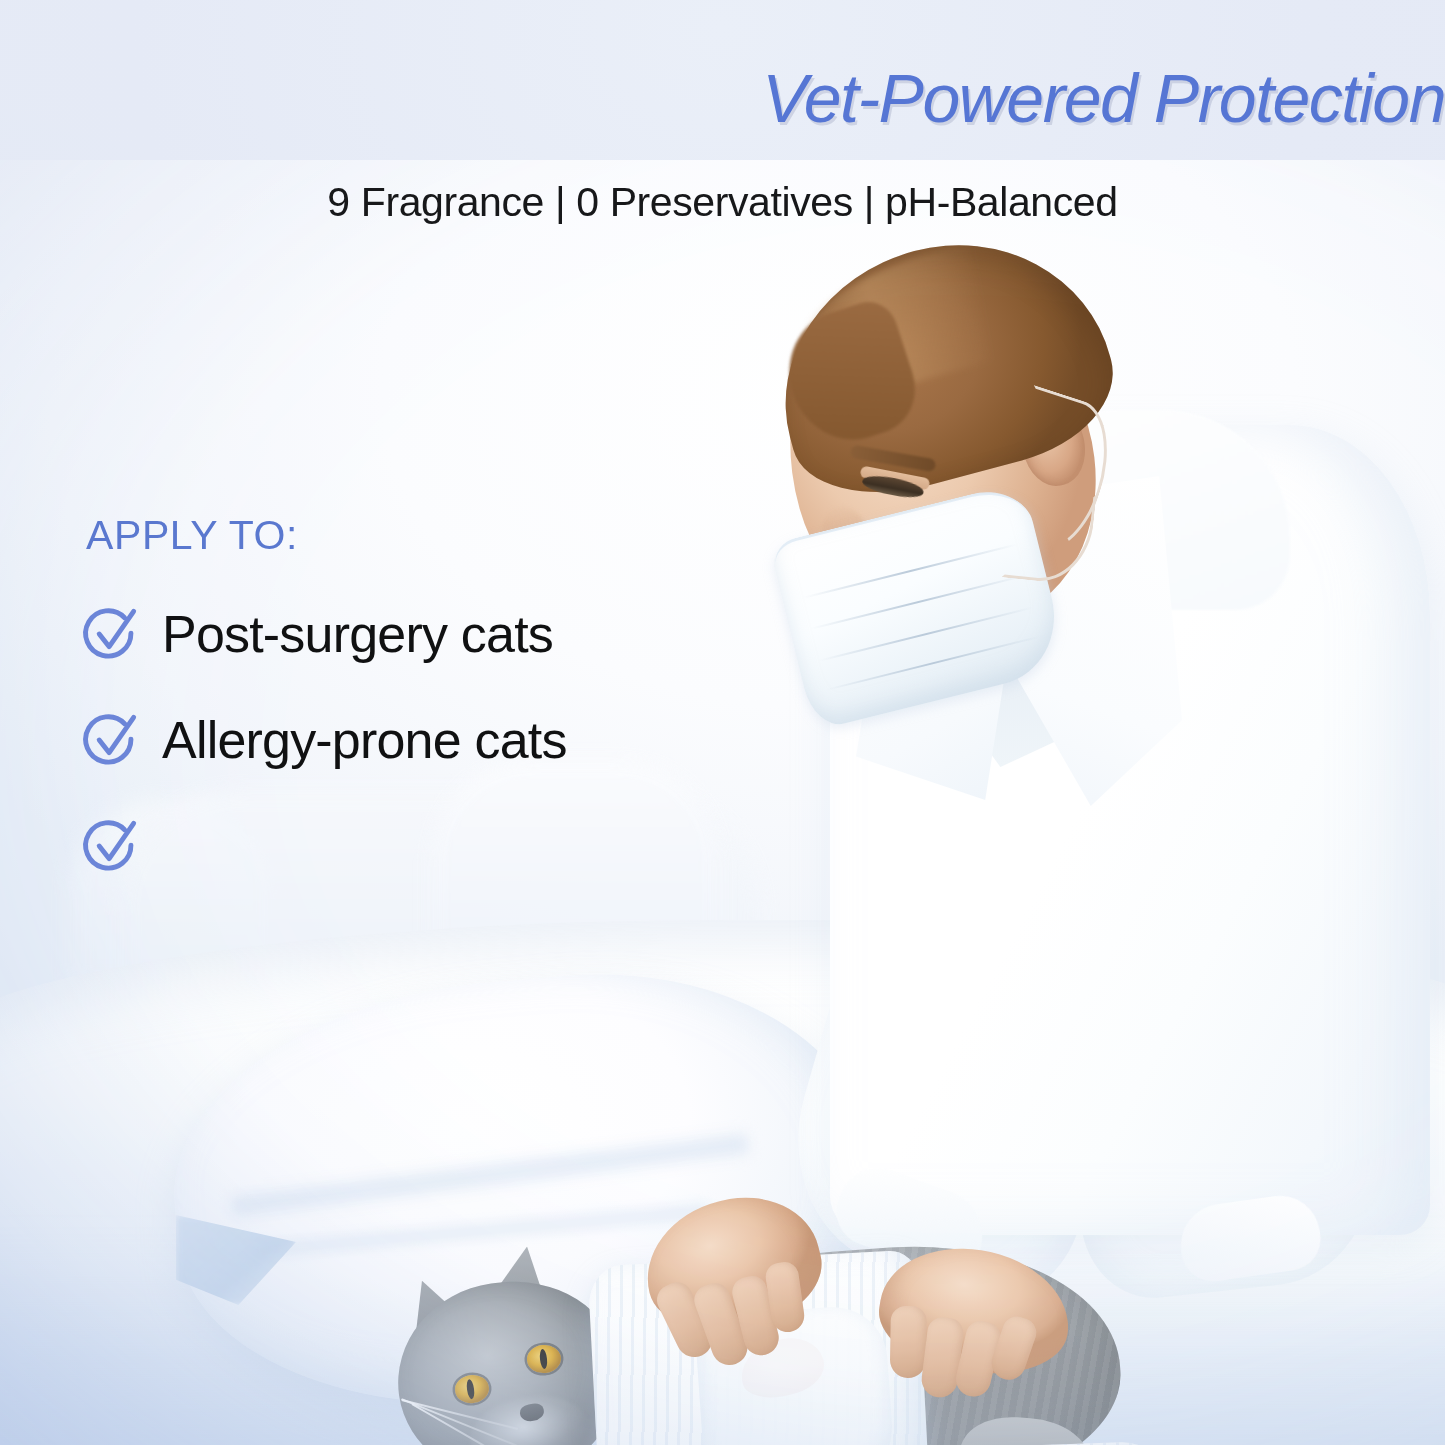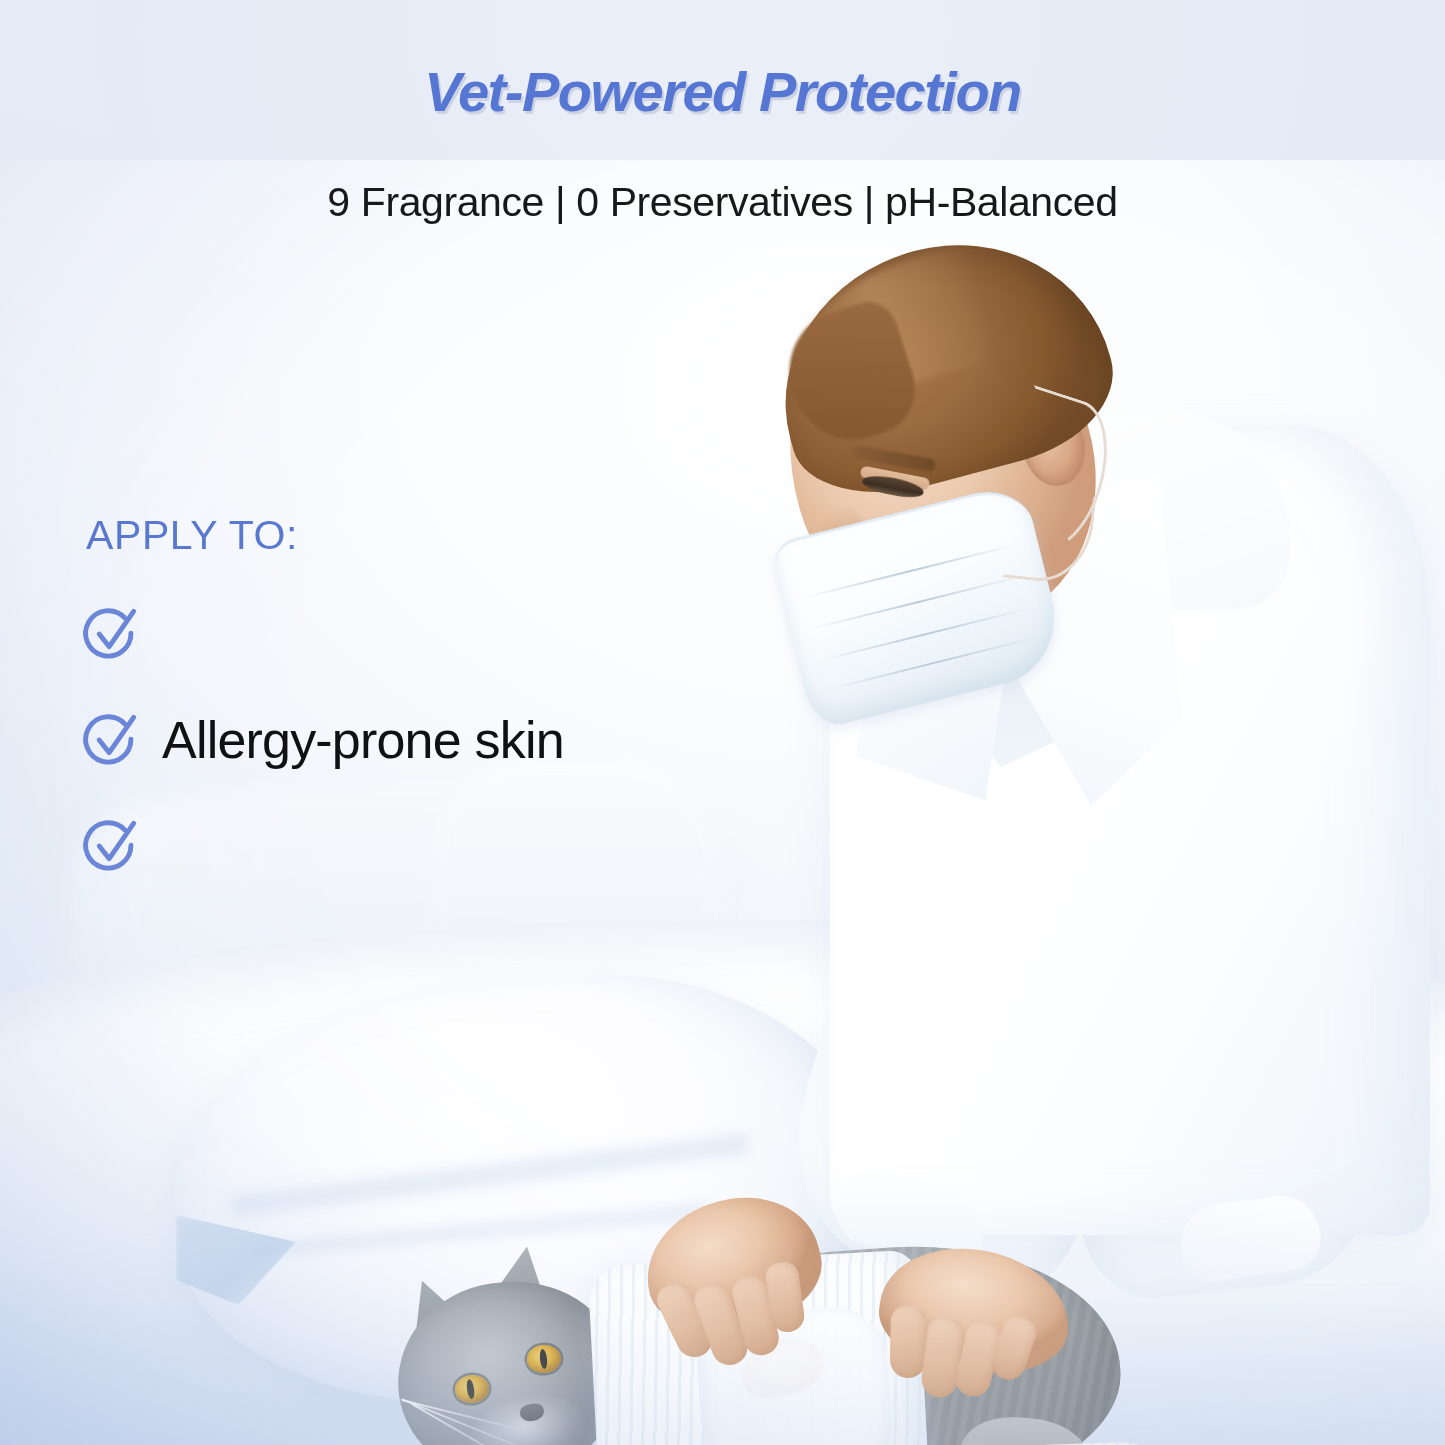--- a/index.html
+++ b/index.html
@@ -400,23 +400,23 @@
     border-radius:30px 54px 60px 26px;
     transform:rotate(-4deg);
     box-shadow:inset 0 -8px 20px rgba(216,228,242,.6);
   }
 
   
   #content{ position:absolute; inset:0; }
 
   .title{
     position:absolute; left:0; right:0; top:62px;
-    text-align:center;
-    font-size:56px; line-height:1.06;
-    font-weight:bold; font-style:italic;
+    text-align:right;
+    font-size:68px; line-height:1.06;
+    font-weight:normal; font-style:italic;
     letter-spacing:-1.5px;
     color:#5676d4;
     text-shadow:2px 3px 0 rgba(110,118,160,.22);
     white-space:nowrap;
   }
   .subtitle{
     position:absolute; left:0; right:0; top:178px;
     text-align:center;
     font-size:41px; line-height:1.2;
     font-weight:normal;
@@ -544,28 +544,29 @@
 
     <div class="apply-label">APPLY TO:</div>
 
     <div class="list">
 
       <div class="list-item">
         <svg class="check-icon" viewBox="0 0 64 64">
           <path d="M47 14 A25 25 0 1 0 54 31" fill="none" stroke="#6b85d8" stroke-width="5.4" stroke-linecap="round"></path>
           <path d="M19 32 L30 46 L57 7" fill="none" stroke="#6b85d8" stroke-width="5.4" stroke-linecap="round" stroke-linejoin="round"></path>
         </svg>
+        <span class="item-label">Post-surgery cats</span>
       </div>
 
       <div class="list-item">
         <svg class="check-icon" viewBox="0 0 64 64">
           <path d="M47 14 A25 25 0 1 0 54 31" fill="none" stroke="#6b85d8" stroke-width="5.4" stroke-linecap="round"></path>
           <path d="M19 32 L30 46 L57 7" fill="none" stroke="#6b85d8" stroke-width="5.4" stroke-linecap="round" stroke-linejoin="round"></path>
         </svg>
-        <span class="item-label">Allergy-prone skin</span>
+        <span class="item-label">Allergy-prone cats</span>
       </div>
 
       <div class="list-item">
         <svg class="check-icon" viewBox="0 0 64 64">
           <path d="M47 14 A25 25 0 1 0 54 31" fill="none" stroke="#6b85d8" stroke-width="5.4" stroke-linecap="round"></path>
           <path d="M19 32 L30 46 L57 7" fill="none" stroke="#6b85d8" stroke-width="5.4" stroke-linecap="round" stroke-linejoin="round"></path>
         </svg>
       </div>
 
     </div>

